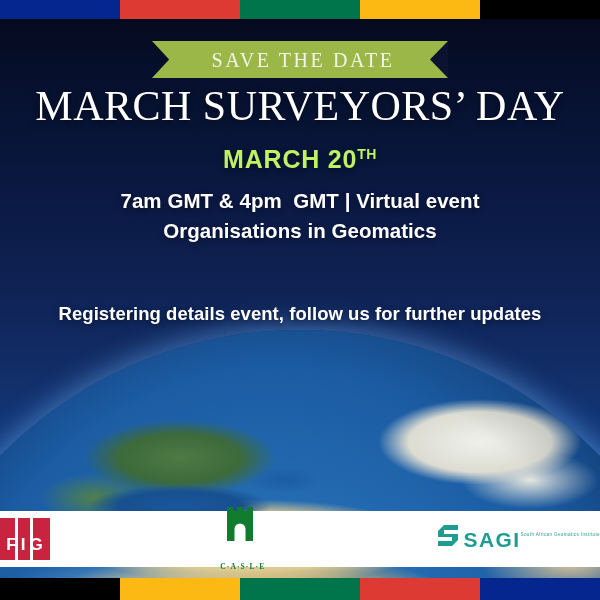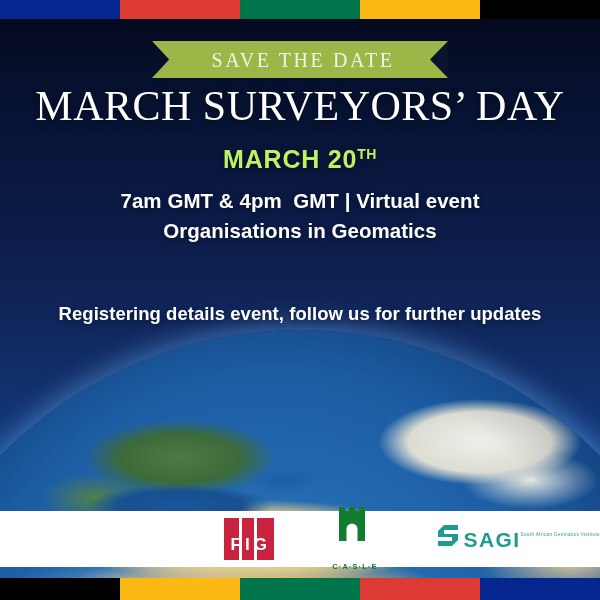--- a/index.html
+++ b/index.html
@@ -266,21 +266,21 @@
 
   
   .footer {
     position: absolute;
     left: 0; top: 511px;
     width: 600px; height: 56px;
     background: #ffffff;
     z-index: 13;
     display: flex;
     align-items: center;
-    justify-content: flex-end;
+    justify-content: space-between;
     gap: 58px;
   }
   .logo { display: flex; flex-direction: column; align-items: center; }
 
   
   .fig {
     width: 50px; height: 42px;
     background: #c8102e;
     background: #c9243f;
     position: relative;
@@ -309,21 +309,21 @@
   }
 
   
   .castle { width: 40px; height: 34px; display: block; }
   .casle-text {
     margin-top: 21px;
     color: #127c2e;
     font-size: 7.5px;
     font-weight: bold;
     letter-spacing: 1.1px;
-    font-family: Liberation Sans, sans-serif;
+    font-family: Liberation Serif, serif;
   }
 
   
   .sagi { display: flex; align-items: center; gap: 3px; }
   .sagi-mark { width: 25px; height: 32px; display: block; }
   .sagi-right { display: flex; flex-direction: row; }
   .sagi-word {
     color: #1f9c8f;
     font-size: 21px;
     font-weight: bold;

